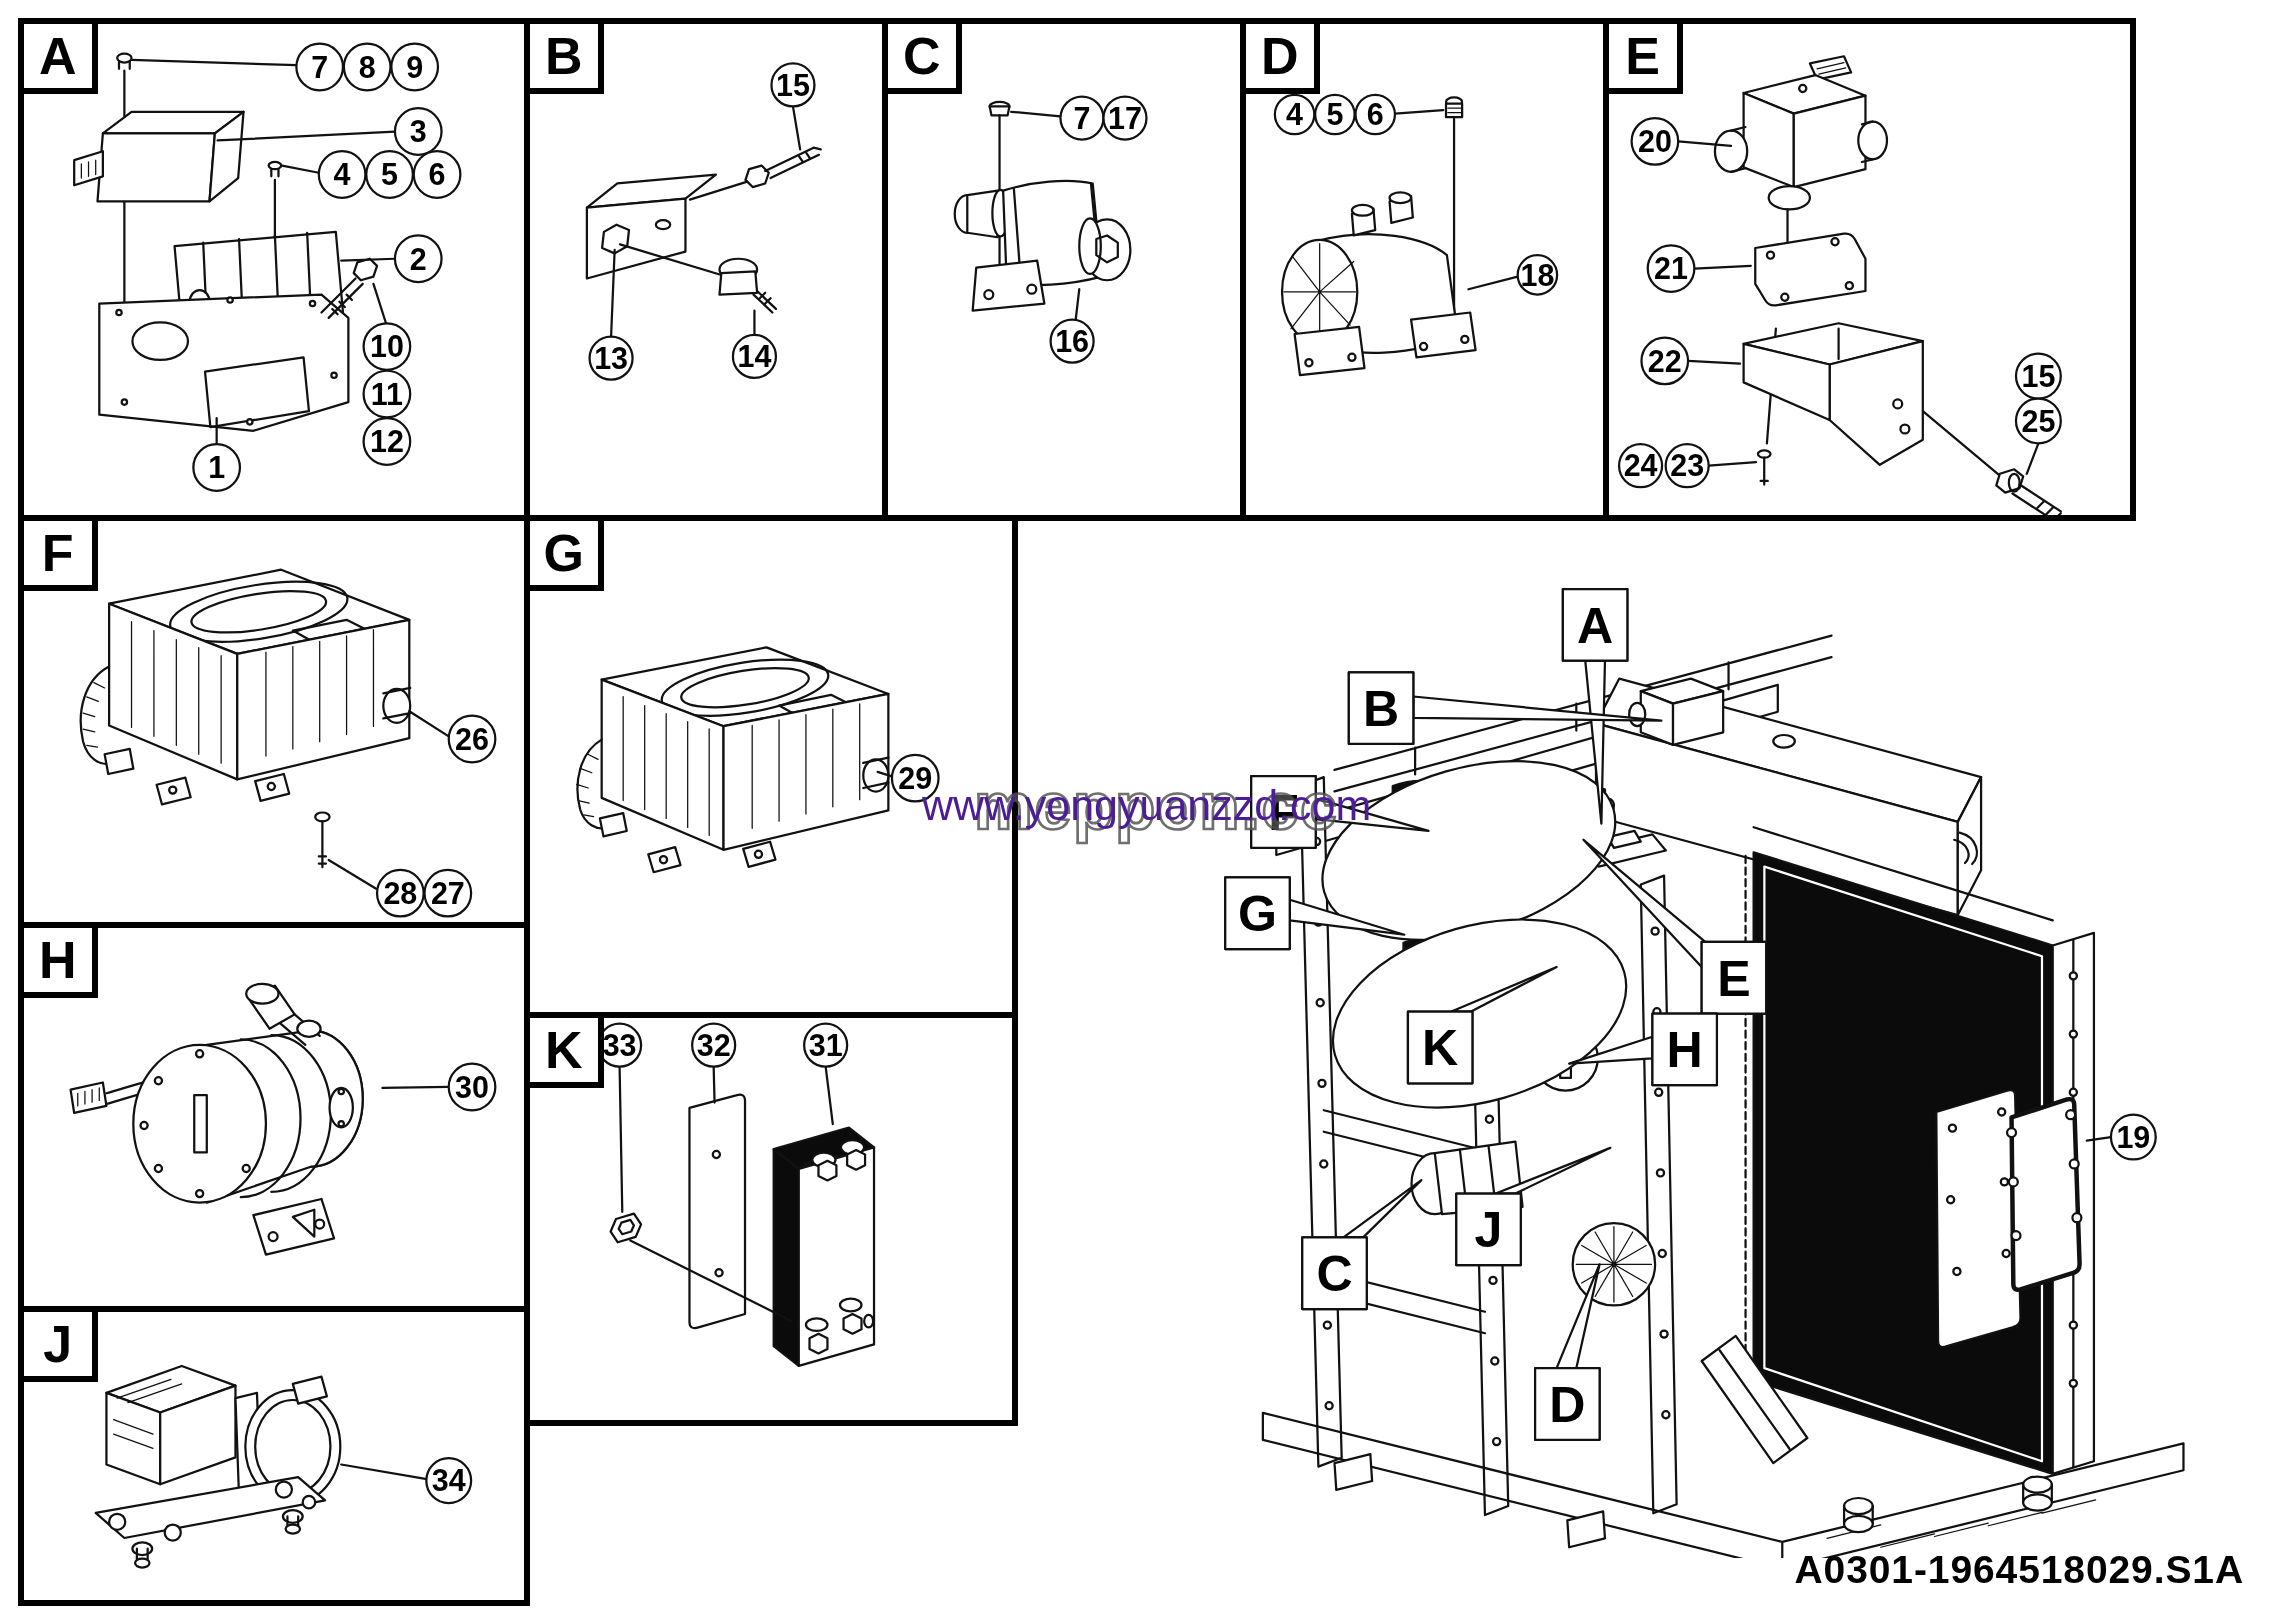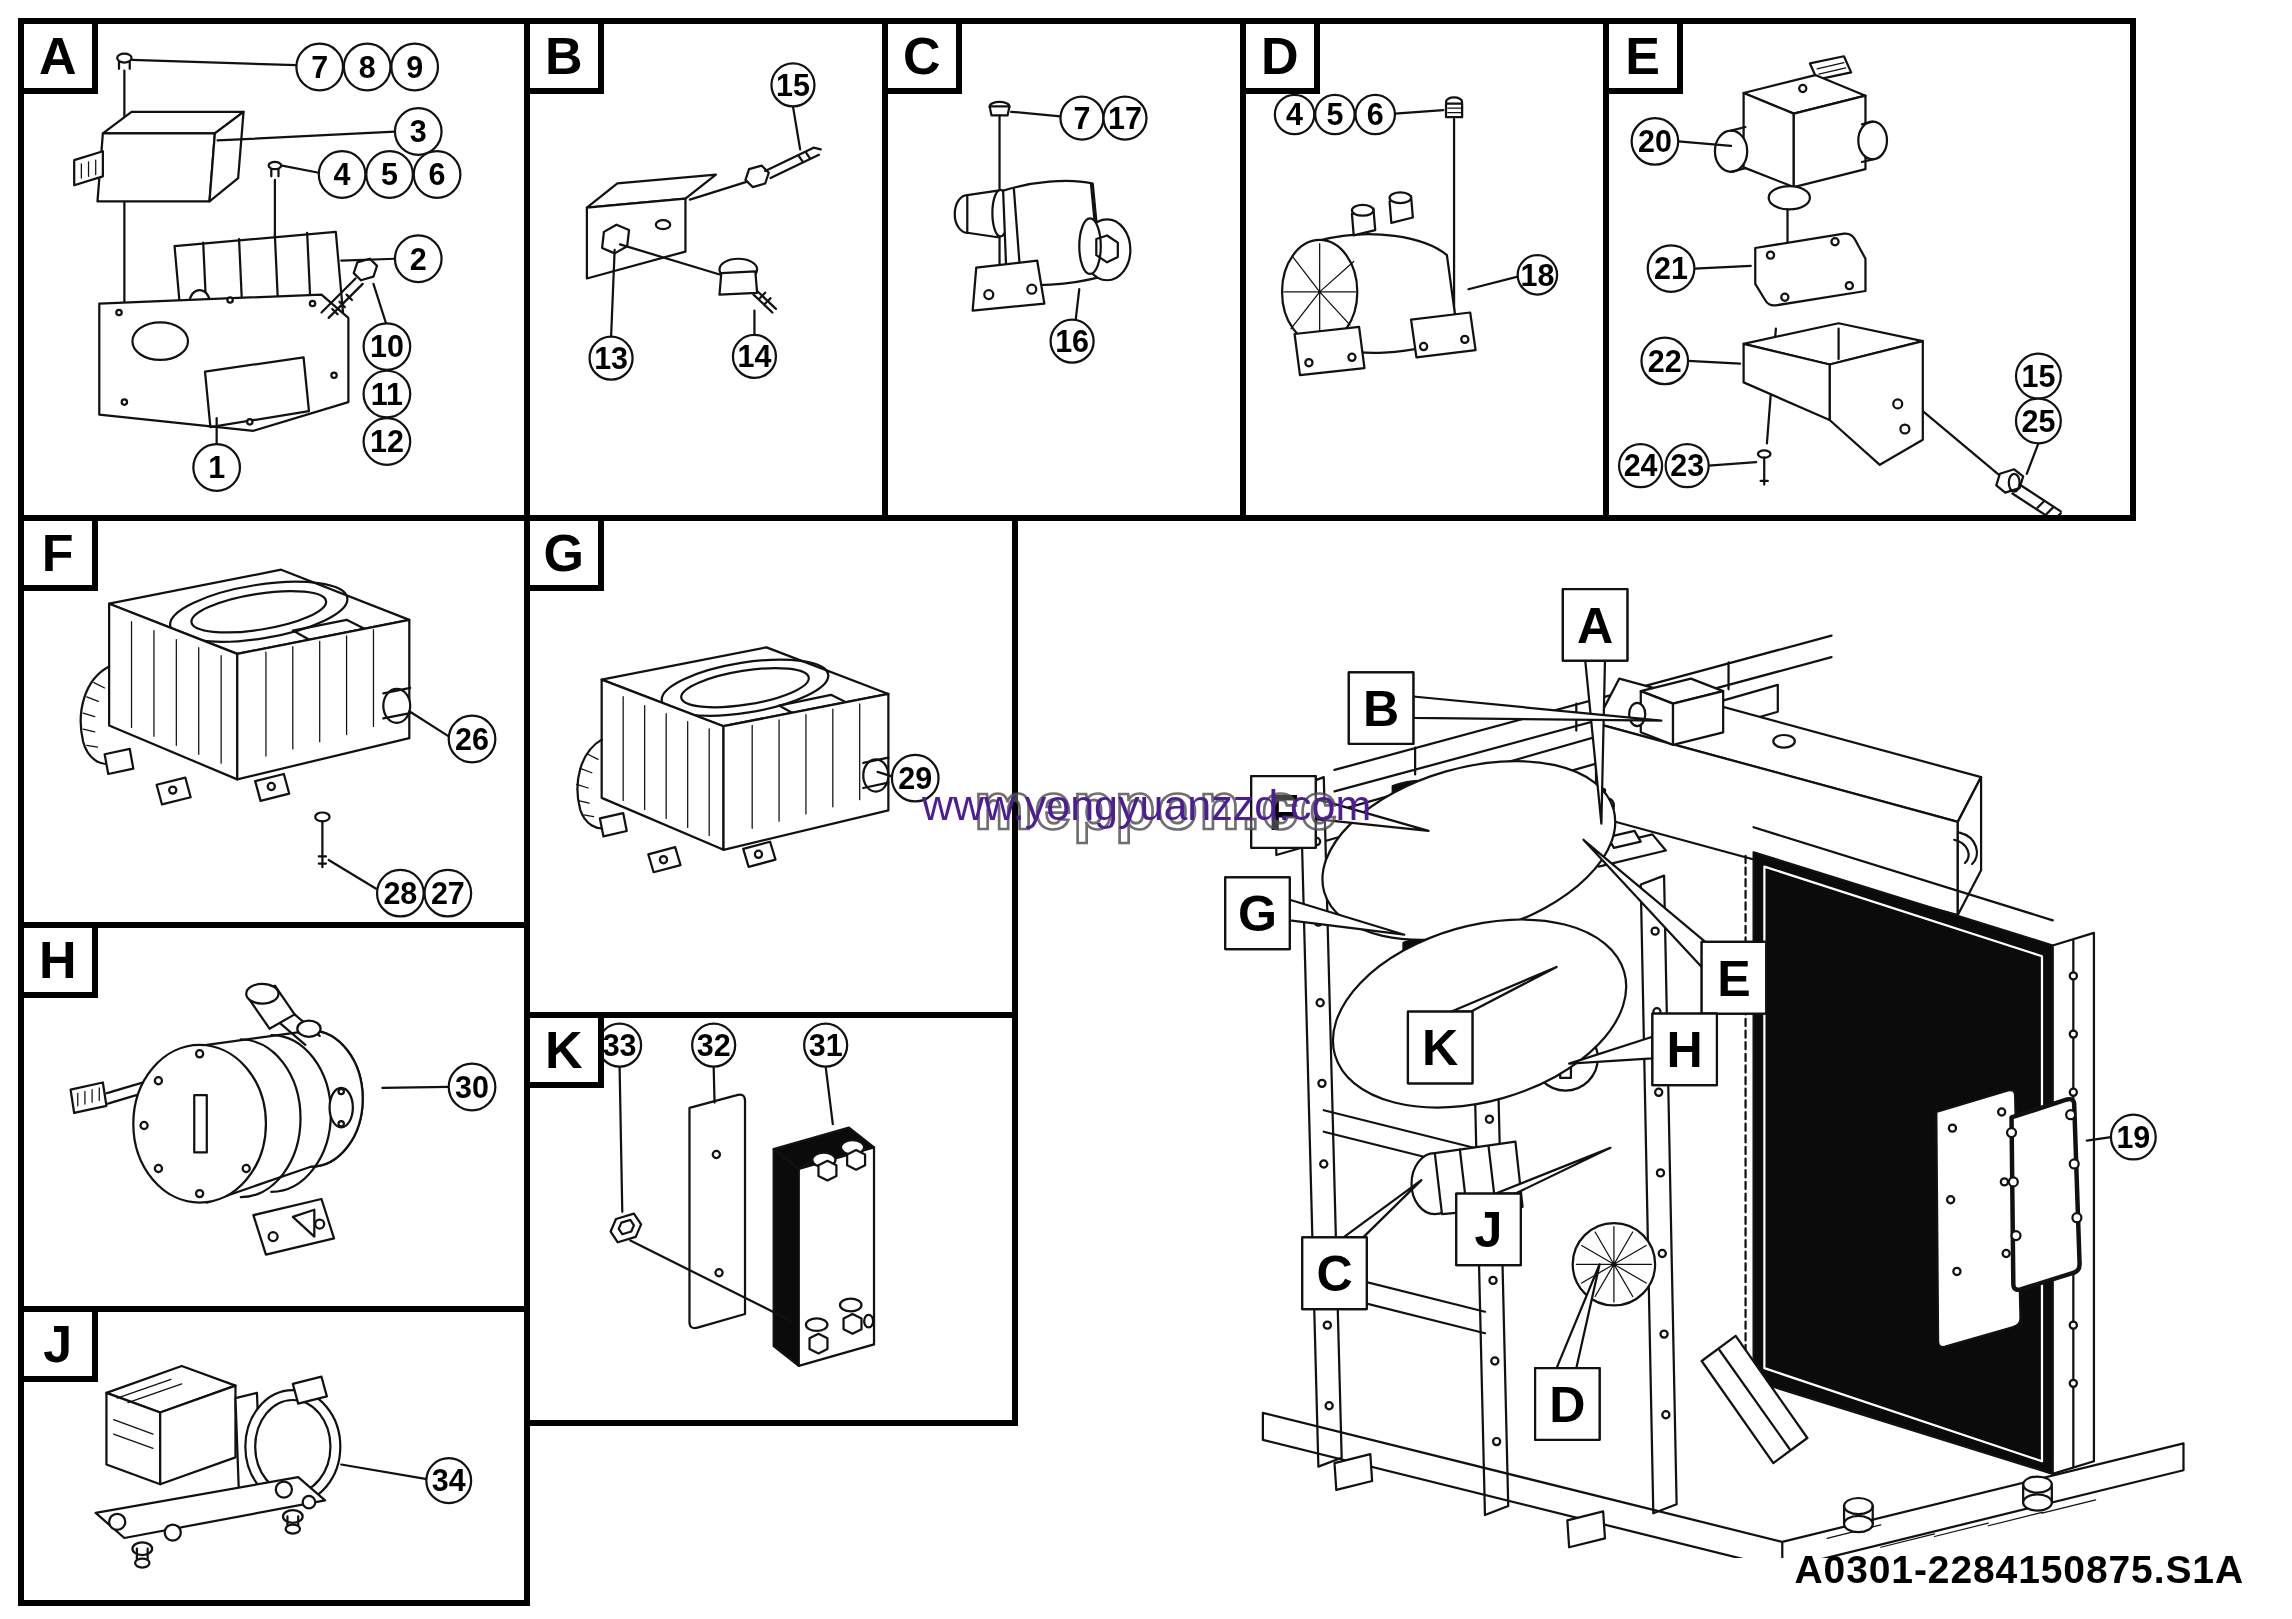--- a/index.html
+++ b/index.html
@@ -591,14 +591,14 @@
       <circle cx="1042" cy="650" r="25" class="callout-circle"></circle>
       <text x="1042" y="662" class="callout-num">19</text>
     </g>
 </svg>
 
 <div id="watermark">
   <span id="wm-outline">meppon.cc</span>
   <span id="wm-blue">www.yongyuanzzd.com</span>
 </div>
 
-<div id="footer-code">A0301-2284150875.S1A</div>
+<div id="footer-code">A0301-1964518029.S1A</div>
 
 
 </body></html>

